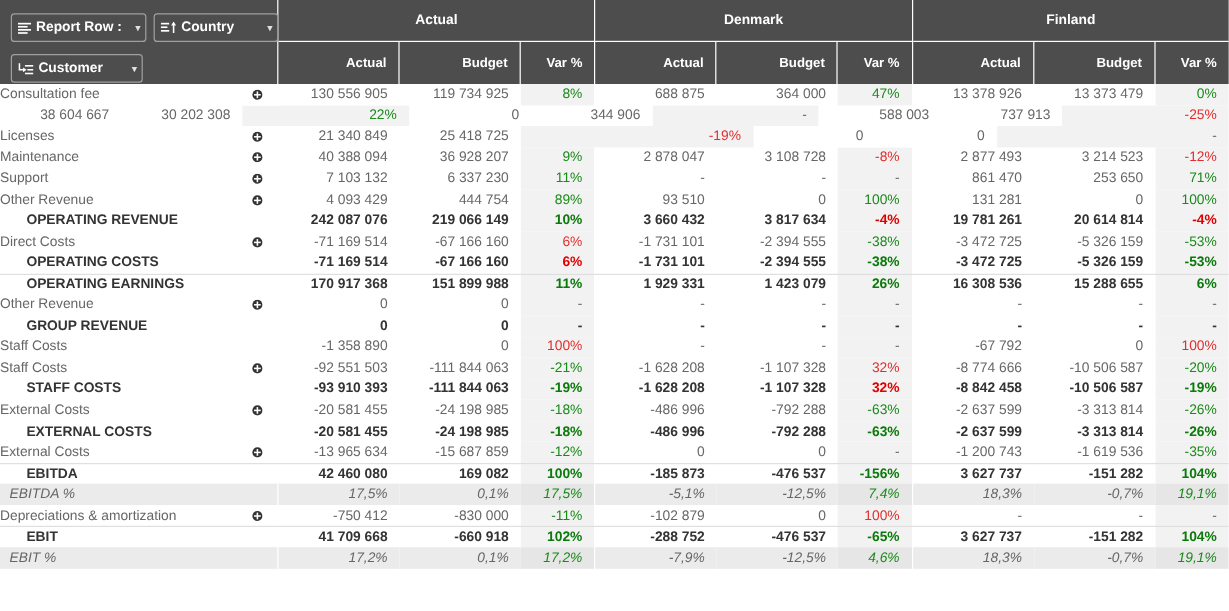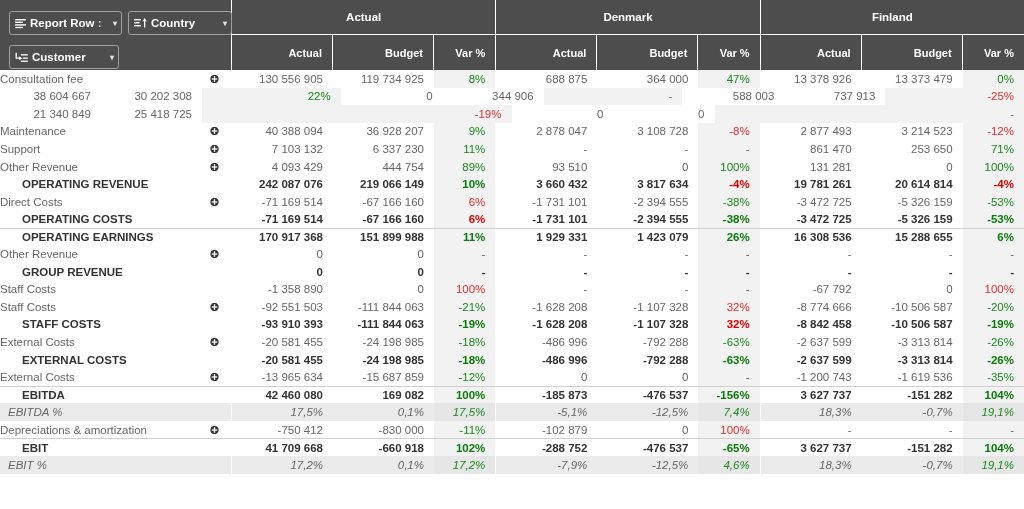--- a/index.html
+++ b/index.html
@@ -296,20 +296,30 @@
           <div class="cell c-budget">344 906</div>
           <div class="cell var c-var">-</div>
         </div>
         <div class="grp">
           <div class="cell c-actual">588 003</div>
           <div class="cell c-budget">737 913</div>
           <div class="cell var c-var neg">-25%</div>
         </div>
       </div>
       <div class="row item">
+        <div class="lab">
+          <span>Licenses</span>
+          <span class="plus">
+            <svg width="9" height="9" viewBox="0 0 9 9">
+              <circle cx="4.5" cy="4.5" r="4.2" fill="#333333"></circle>
+              <rect x="3.85" y="1.7" width="1.3" height="5.6" fill="#ffffff"></rect>
+              <rect x="1.7" y="3.85" width="5.6" height="1.3" fill="#ffffff"></rect>
+            </svg>
+          </span>
+        </div>
         <div class="grp">
           <div class="cell c-actual">21 340 849</div>
           <div class="cell c-budget">25 418 725</div>
           <div class="cell var c-var neg">-19%</div>
         </div>
         <div class="grp">
           <div class="cell c-actual">0</div>
           <div class="cell c-budget">0</div>
           <div class="cell var c-var">-</div>
         </div>

